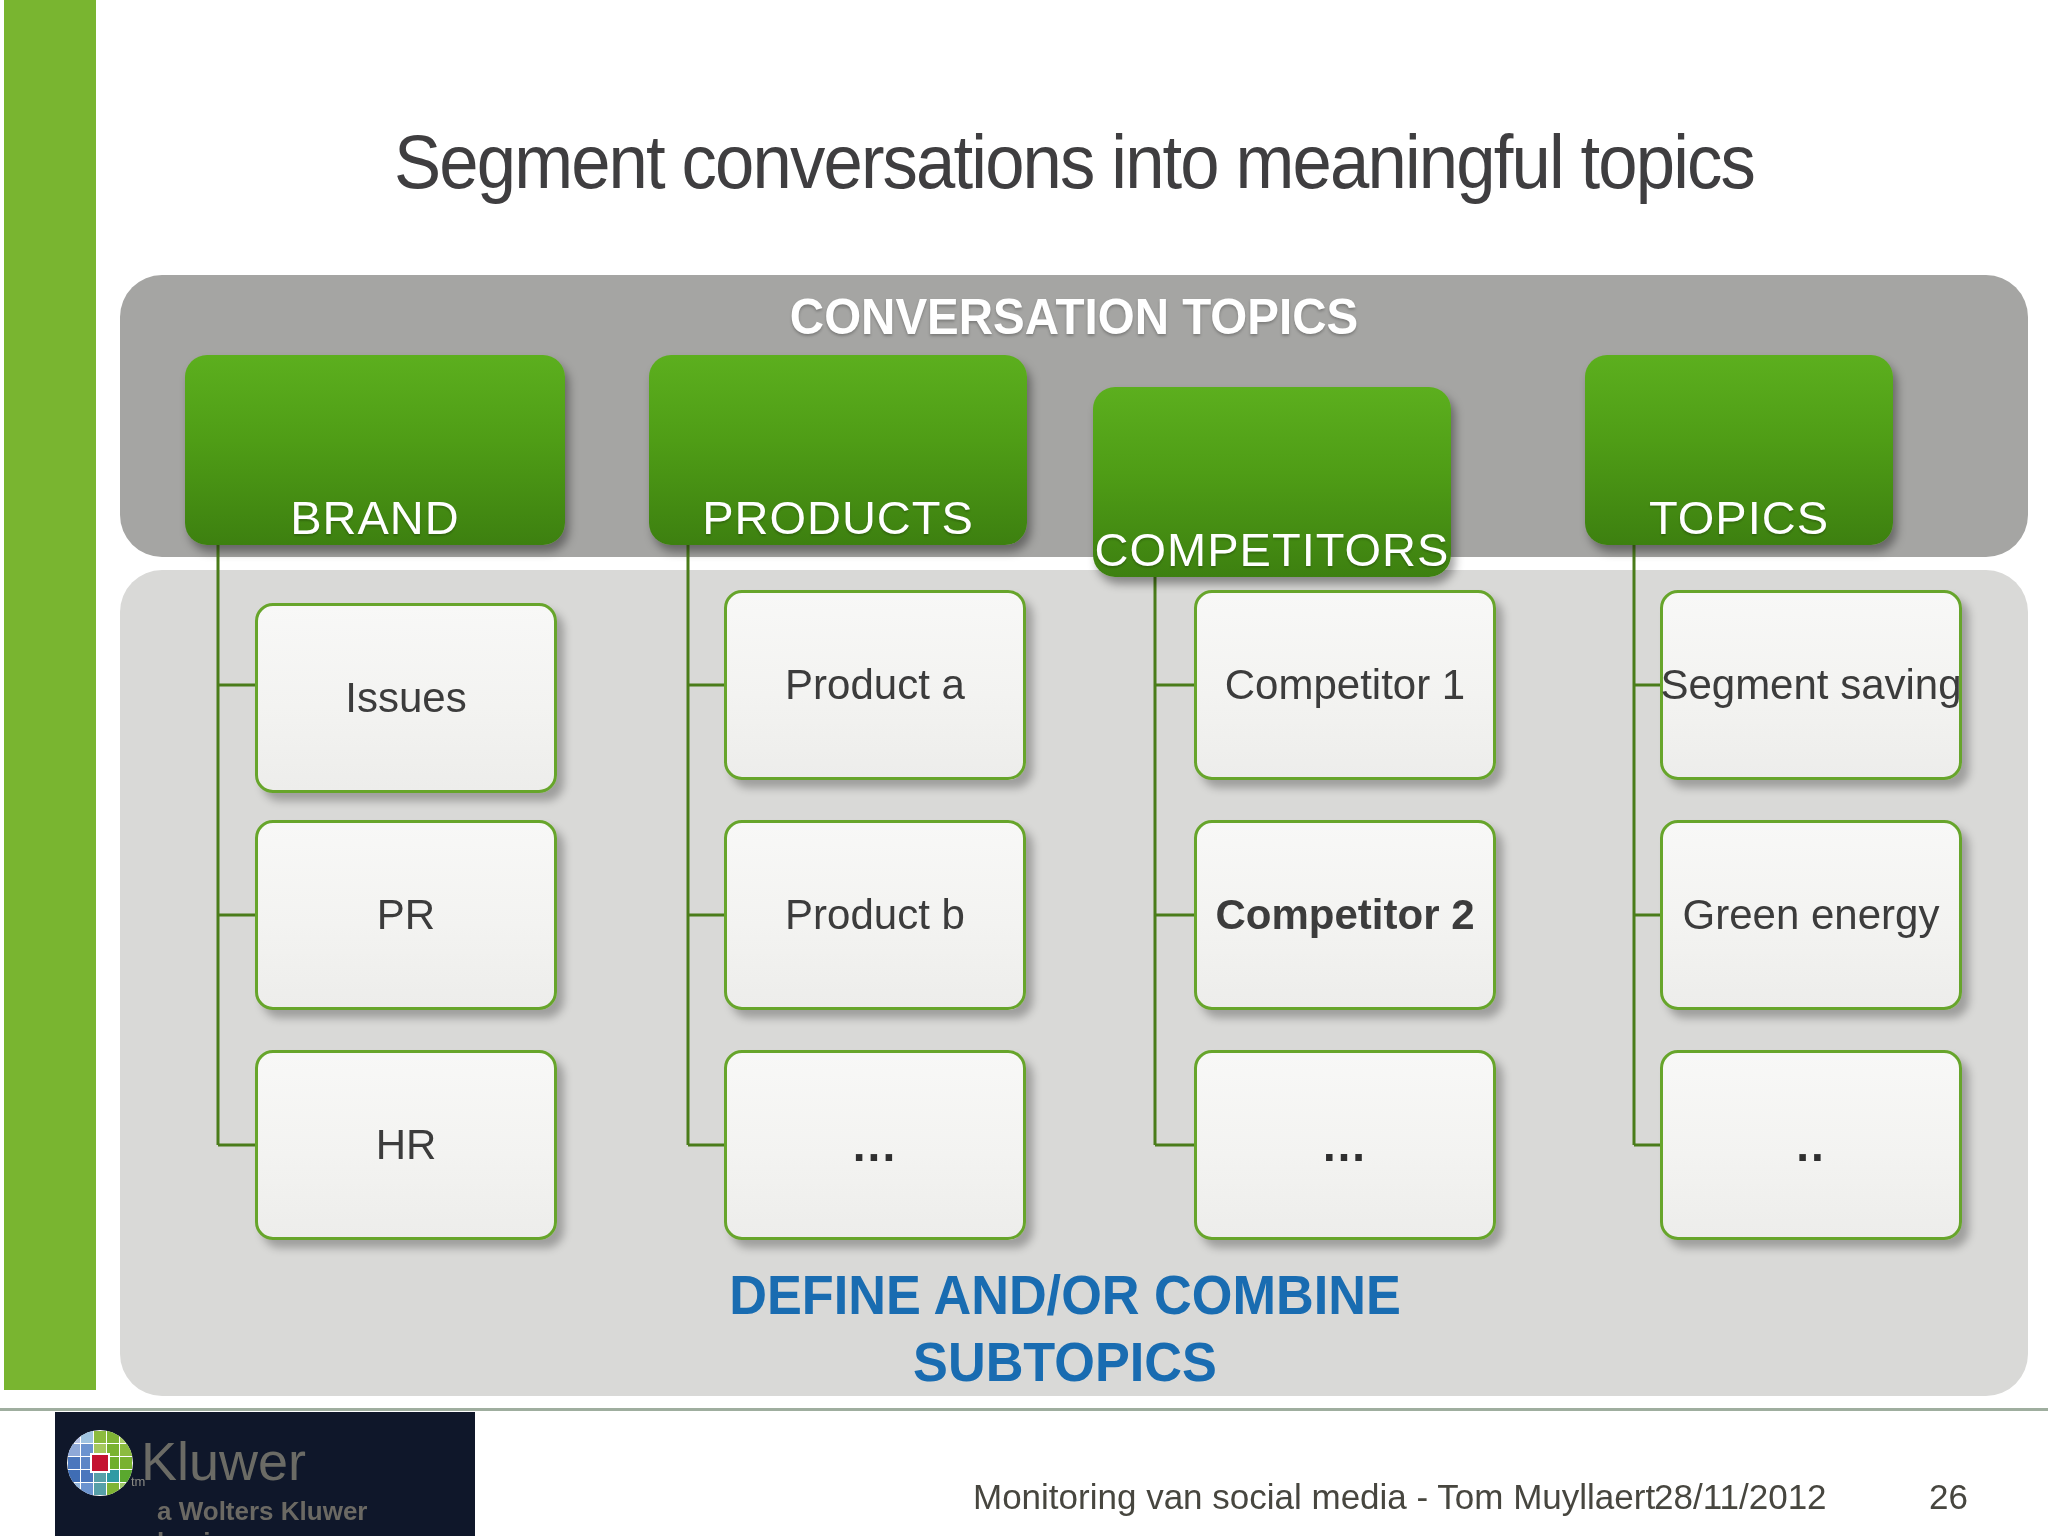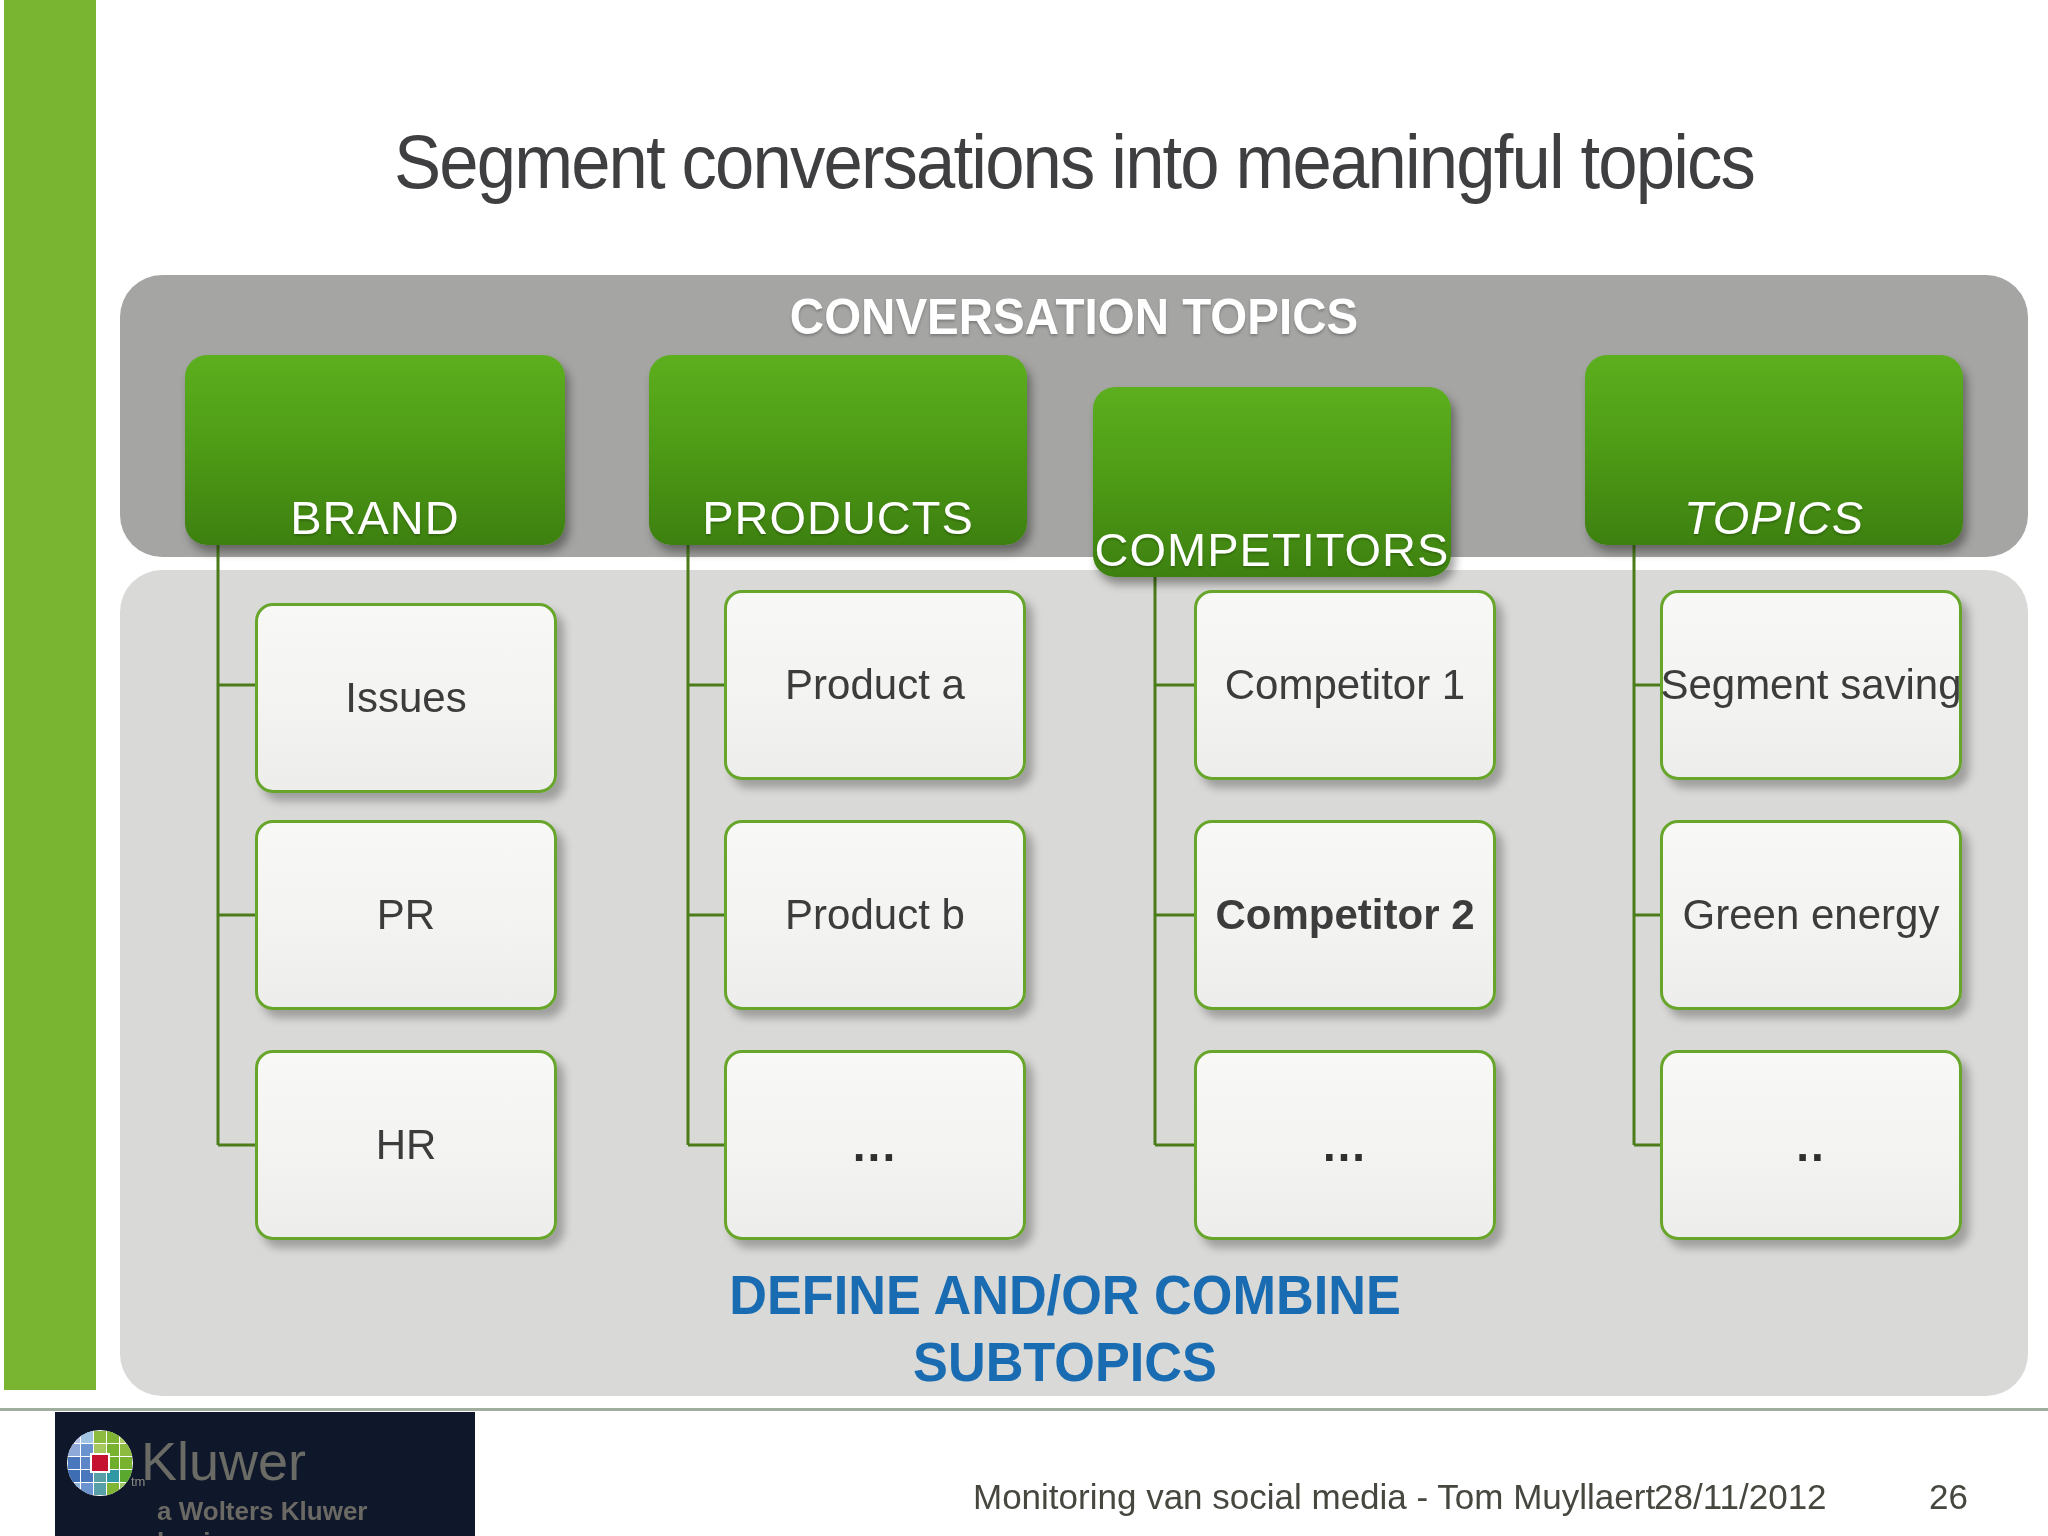--- a/index.html
+++ b/index.html
@@ -86,21 +86,21 @@
 
 <div class="abs btn" style="left:185px;width:380px;">
   <span class="lbl">BRAND</span>
 </div>
 <div class="abs btn" style="left:649px;width:378px;">
   <span class="lbl">PRODUCTS</span>
 </div>
 <div class="abs btn" style="left:1093px;width:358px;margin-top:32px;">
   <span class="lbl">COMPETITORS</span>
 </div>
-<div class="abs btn" style="left:1585px;width:378px;font-style:italic;">
+<div class="abs btn" style="left:1585px;width:308px;">
   <span class="lbl">TOPICS</span>
 </div>
 
 <div class="abs box" style="left:255px;top:590px;margin-top:13px;">
   <span class="lbl">Issues</span>
 </div>
 <div class="abs box" style="left:255px;top:820px;">
   <span class="lbl">PR</span>
 </div>
 <div class="abs box" style="left:255px;top:1050px;">

